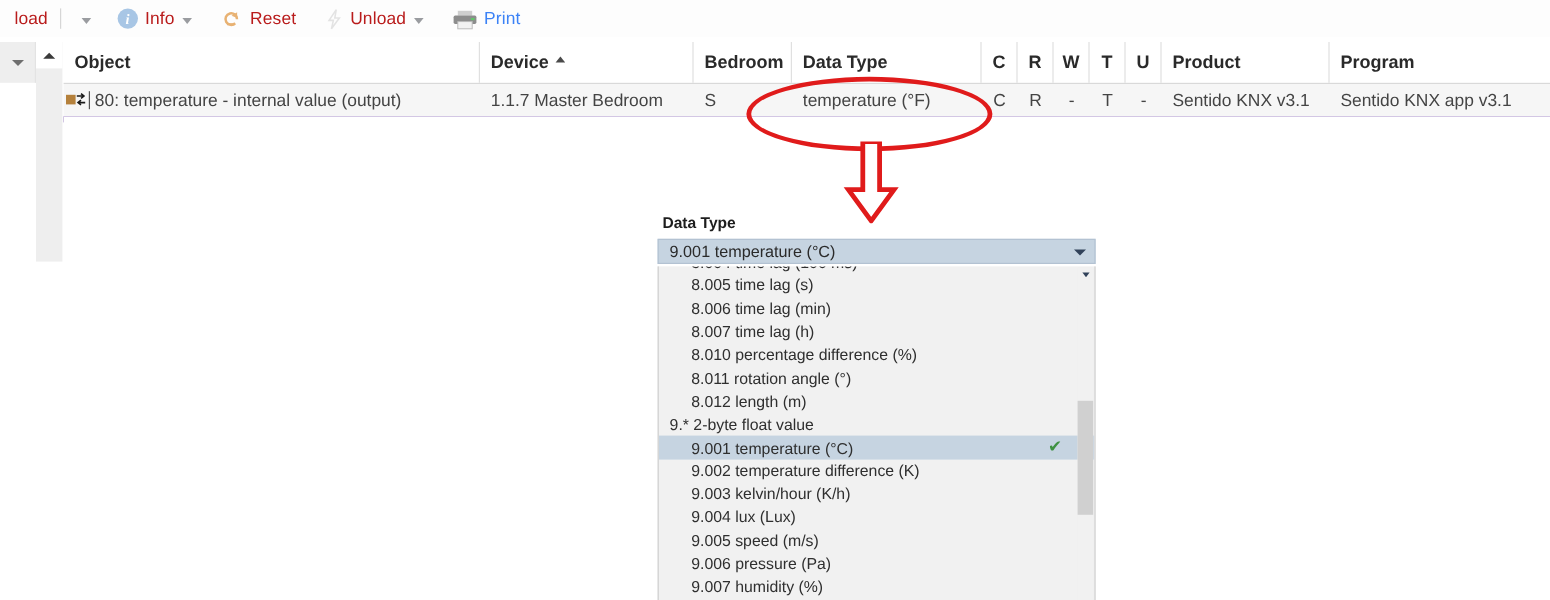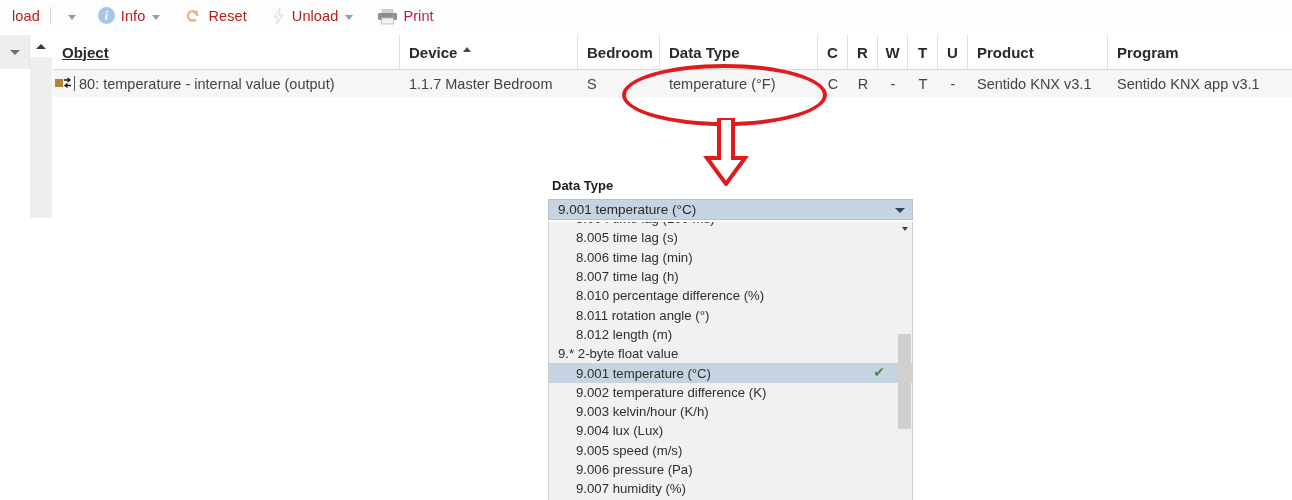--- a/index.html
+++ b/index.html
@@ -10,21 +10,21 @@
     -webkit-font-smoothing:antialiased;
   }
 
   
   #toolbar{
     position:absolute;left:0;top:0;width:1292px;height:31px;
     background:#fdfdfd;display:flex;align-items:center;
   }
   .tb-item{display:flex;align-items:center;height:31px;padding:0 6px;cursor:default;}
   .tb-label{font-size:14.5px;color:#b91c1c;margin-left:6px;letter-spacing:.1px;}
-  .tb-label.dark{color:#be185d;}
+  .tb-label.dark{color:#3b82f6;}
   .tb-caret{
     width:0;height:0;margin-left:7px;margin-top:3px;
     border-left:4px solid transparent;border-right:4px solid transparent;
     border-top:5px solid #9a9ca0;
   }
   .tb-sep{width:1px;height:17px;background:#d6d6d6;margin:0 4px;}
 
   
   .ico-info{
     width:17px;height:17px;border-radius:50%;background:#a8c6e5;
@@ -222,21 +222,21 @@
   <div id="gutter-dropdown">
     <span class="gutter-caret-down"></span>
   </div>
 
   <div id="gutter-strip"></div>
   <div id="gutter-collapse">
     <span class="gutter-caret-up"></span>
   </div>
 
   <div id="header-row">
-      <div class="hcell" style="width: 347px; flex: 0 0 347px; text-decoration: underline;">
+      <div class="hcell" style="width: 347px; flex: 0 0 347px;">
         <span>Object</span>
       </div>
       <div class="hcell" style="width: 178px; flex: 0 0 178px;">
         <span>Device</span>
         <span class="sort-caret"></span>
       </div>
       <div class="hcell" style="width: 82px; flex: 0 0 82px;">
         <span>Bedroom</span>
       </div>
       <div class="hcell" style="width: 158px; flex: 0 0 158px;">

